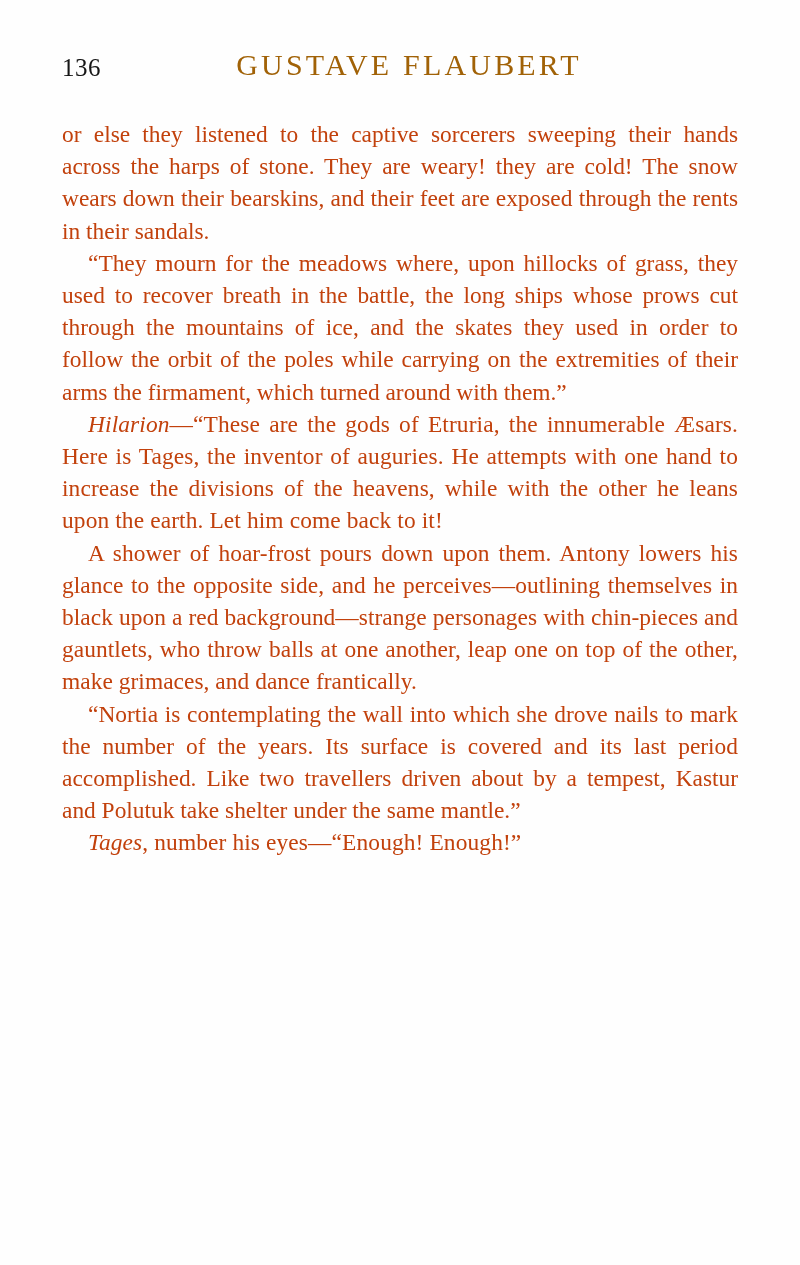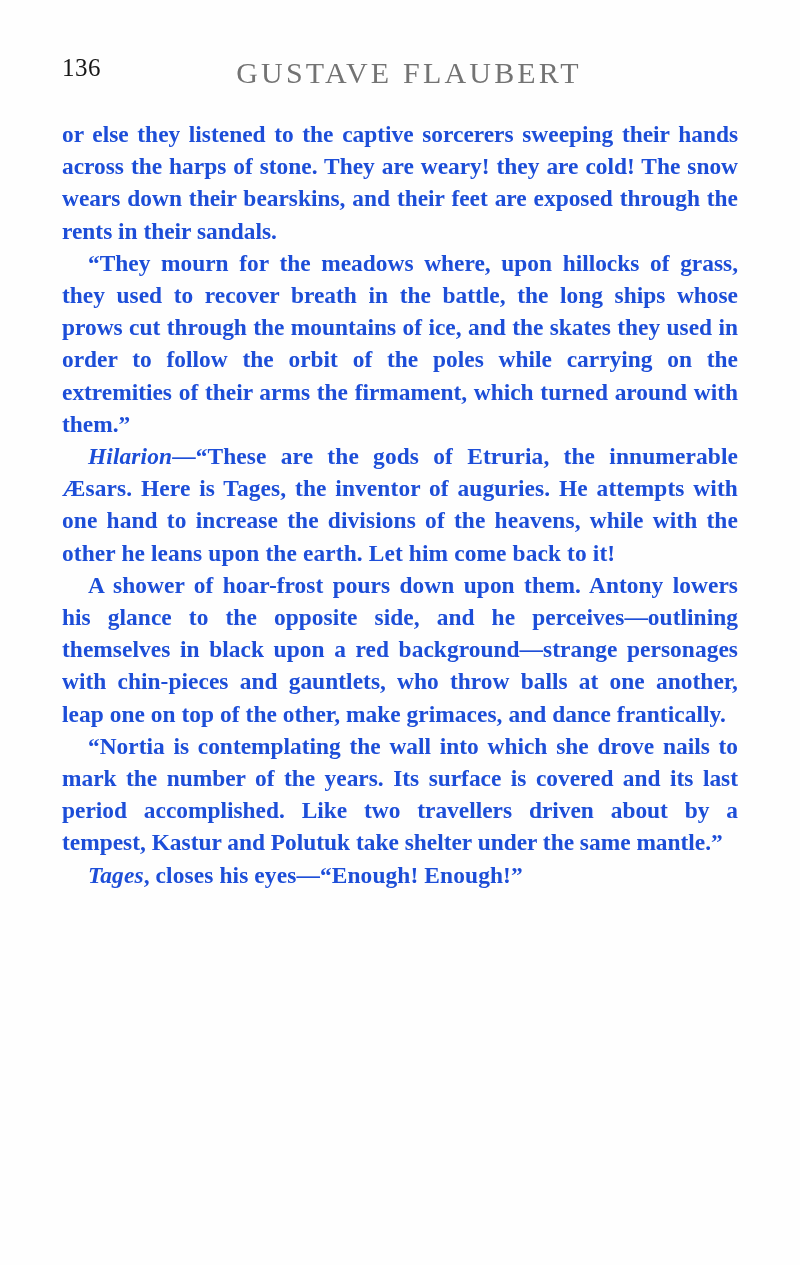--- a/index.html
+++ b/index.html
@@ -34,40 +34,39 @@
     position: absolute;
     left: 0;
     top: 6px;
     font-size: 25px;
     letter-spacing: 0.5px;
     color: #161616;
   }
   .running-title {
     position: absolute;
     left: 0;
-    top: 8px;
+    top: 0;
     width: 676px;
     text-align: center;
     font-size: 30px;
     letter-spacing: 3.2px;
-    color: #737373;
+    color: #a16207;
     padding-left: 18px;
     box-sizing: border-box;
   }
   .body-text {
     position: absolute;
     left: 62px;
     top: 118px;
     width: 676px;
     font-size: 23.4px;
     line-height: 32.2px;
-    color: #1d4ed8;
+    color: #c2410c;
     text-align: justify;
     text-justify: inter-word;
-    font-weight: bold;
   }
   .para {
     margin: 0;
     text-indent: 26px;
   }
   .para.flush {
     text-indent: 0;
   }
   .speaker {
     font-style: italic;
@@ -91,17 +90,17 @@
     <p class="para flush"><span>or else they listened to the captive sorcerers sweeping their hands across the harps of stone.  They are weary! they are cold!  The snow wears down their bearskins, and their feet are exposed through the rents in their sandals.</span></p>
 
     <p class="para"><span>“They mourn for the meadows where, upon hillocks of grass, they used to recover breath in the battle, the long ships whose prows cut through the mountains of ice, and the skates they used in order to follow the orbit of the poles while carrying on the extremities of their arms the firmament, which turned around with them.”</span></p>
 
     <p class="para"><span class="speaker">Hilarion</span><span>—“These are the gods of Etruria, the innumerable Æsars.  Here is Tages, the inventor of auguries.  He attempts with one hand to increase the divisions of the heavens, while with the other he leans upon the earth.  Let him come back to it!</span></p>
 
     <p class="para"><span>A shower of hoar-frost pours down upon them. Antony lowers his glance to the opposite side, and he perceives—outlining themselves in black upon a red background—strange personages with chin-pieces and gauntlets, who throw balls at one another, leap one on top of the other, make grimaces, and dance frantically.</span></p>
 
     <p class="para"><span>“Nortia is contemplating the wall into which she drove nails to mark the number of the years.  Its surface is covered and its last period accomplished.  Like two travellers driven about by a tempest, Kastur and Polutuk take shelter under the same mantle.”</span></p>
 
-    <p class="para"><span class="speaker">Tages</span><span>, closes his eyes—“Enough!  Enough!”</span></p>
+    <p class="para"><span class="speaker">Tages</span><span>, number his eyes—“Enough!  Enough!”</span></p>
 
 
   </div>
 </div>
 
 </body></html>

